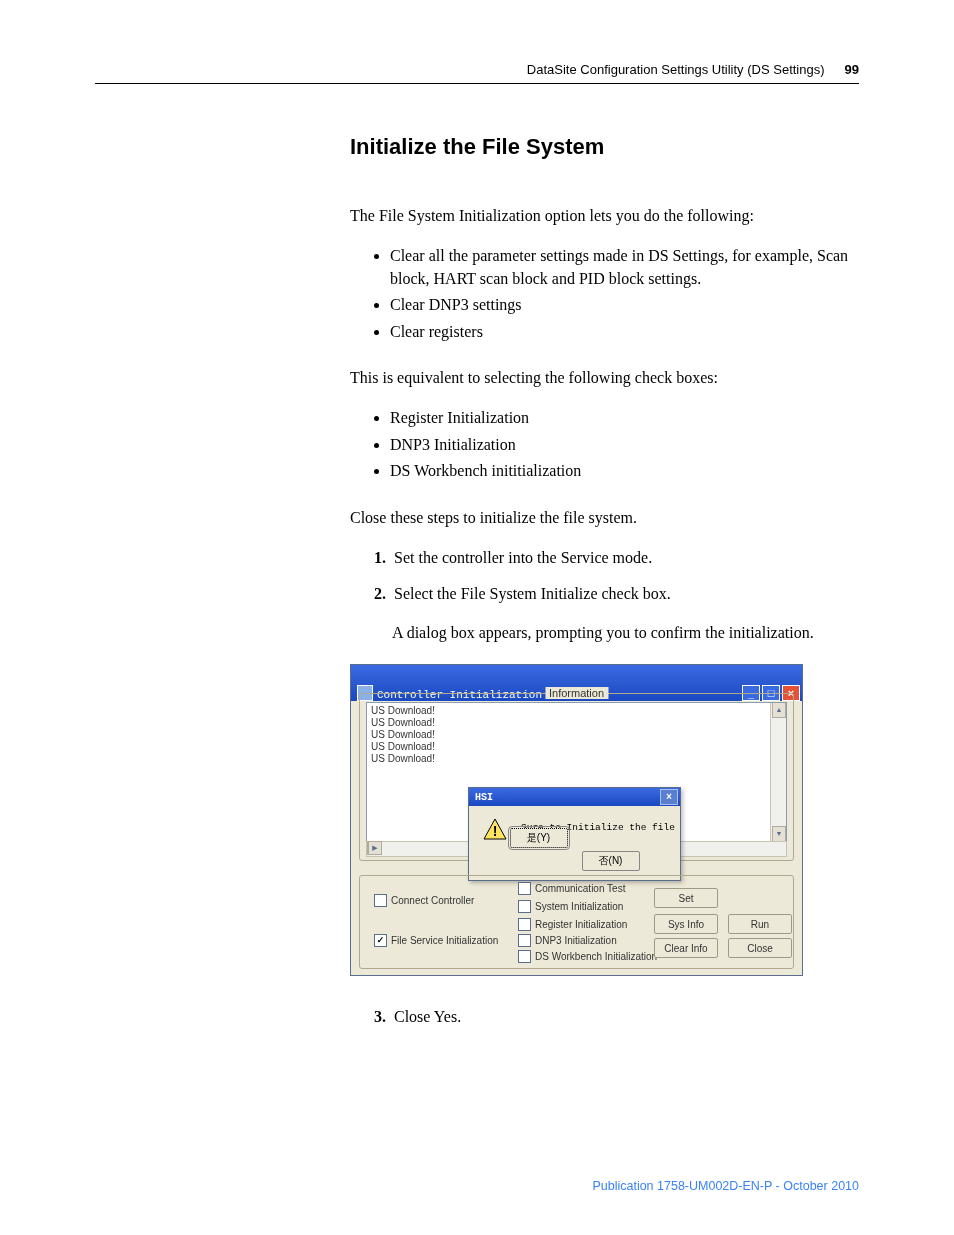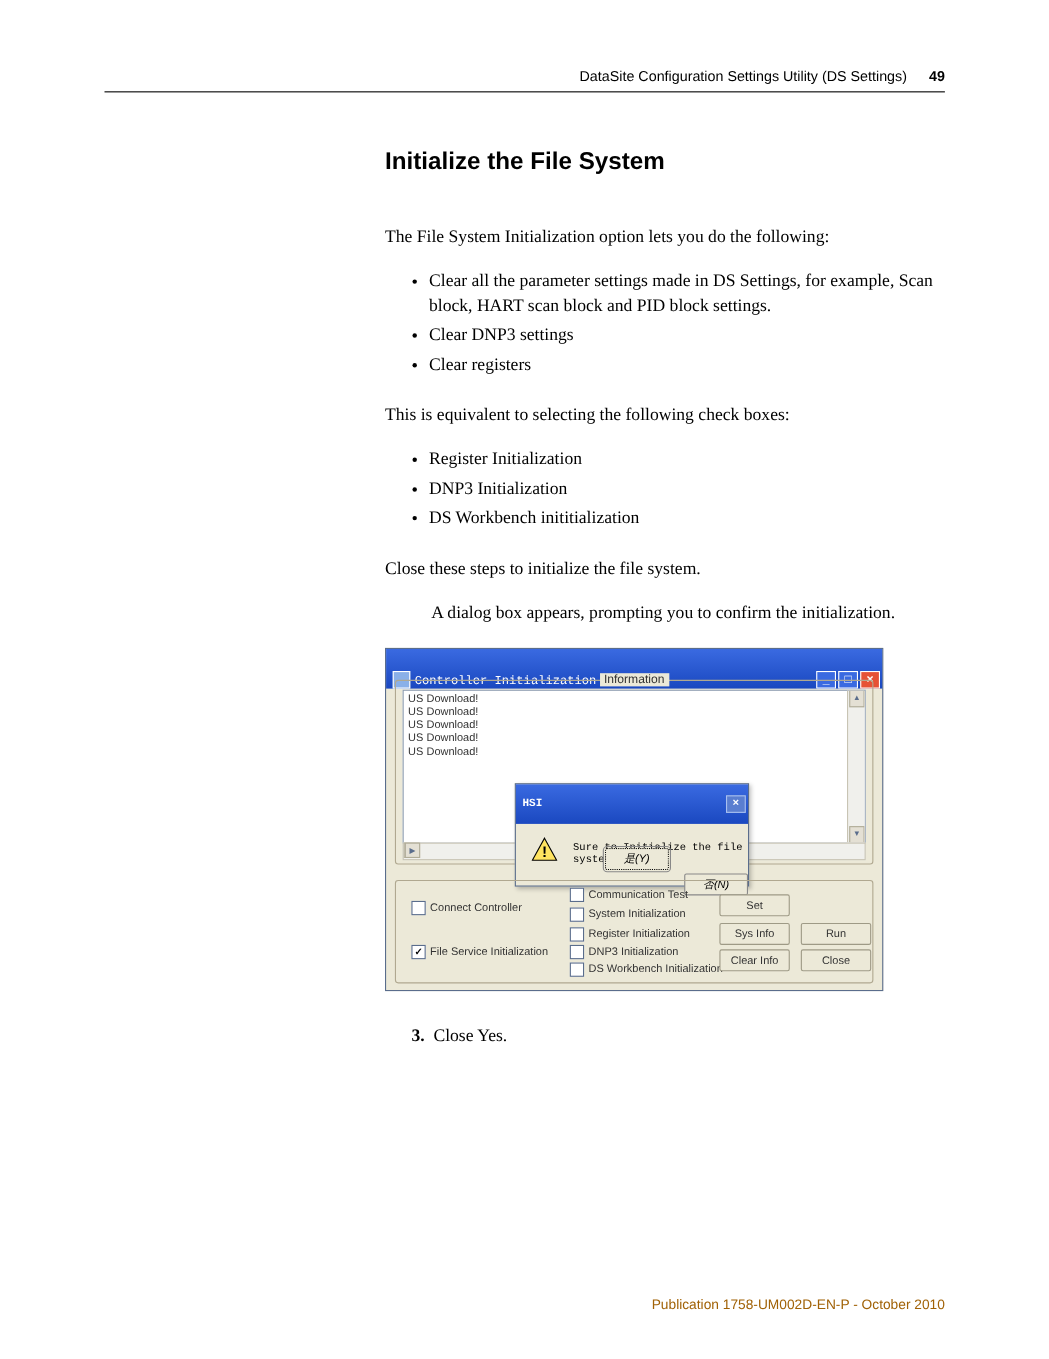--- a/index.html
+++ b/index.html
@@ -27,62 +27,66 @@
   .tbtn.min,.tbtn.max{background:#3a6ae1;border:1px solid #fff;color:#fff;}
   .tbtn.close{background:#e65236;border:1px solid #fff;color:#fff;}
   .frame{position:absolute;border:1px solid #b0a890;border-radius:3px;}
   .frame .legend{position:absolute;top:-7px;left:50%;transform:translateX(-50%);background:#ece9d8;padding:0 4px;font-size:11px;color:#333;}
   .info{left:8px;top:28px;right:8px;height:166px;}
   .textarea{position:absolute;left:6px;top:8px;right:6px;bottom:18px;background:#fff;border:1px solid #8c9cb0;padding:2px 4px;font-size:10px;line-height:12px;overflow:hidden;color:#333;}
   .vsb{position:absolute;right:-1px;top:-1px;bottom:-1px;width:16px;background:#f0f0ec;border-left:1px solid #c8c4b4;}
   .sbtn{position:absolute;left:1px;right:1px;height:14px;background:#e4e0d4;border:1px solid #b0ac98;display:flex;align-items:center;justify-content:center;font-size:7px;color:#5a6d8c;}
   .hsb{position:absolute;left:6px;right:6px;bottom:3px;height:14px;background:#f0f0ec;border:1px solid #c8c4b4;}
   .popup{position:absolute;left:117px;top:122px;width:211px;height:92px;background:#ece9d8;border:1px solid #5a6d8c;box-shadow:2px 2px 4px rgba(0,0,0,0.25);}
-  .popup .pt{height:36px;background:linear-gradient(#3a6ae1,#1a48c0);color:#fff;display:flex;align-items:center;padding:0 2px 0 6px;font-weight:bold;font-size:10px;font-family:"Courier New",monospace;}
+  .popup .pt{height:18px;background:linear-gradient(#3a6ae1,#1a48c0);color:#fff;display:flex;align-items:center;padding:0 2px 0 6px;font-weight:bold;font-size:10px;font-family:"Courier New",monospace;}
   .popup .pt .spc{flex:1;}
   .popup .pbtn{width:16px;height:14px;background:#5a7ed0;border:1px solid #a8c0f0;color:#fff;display:flex;align-items:center;justify-content:center;font-size:10px;}
   .popup .body{position:relative;height:calc(100% - 18px);}
   .warn{position:absolute;left:14px;top:12px;width:24px;height:22px;}
   .warn svg{display:block;}
   .msg{position:absolute;left:52px;top:16px;font-size:9.5px;font-family:"Courier New",monospace;}
-  .dlgbtns{position:absolute;left:0;right:0;bottom:9px;display:flex;justify-content:flex-end;gap:14px;font-style:italic;}
+  .dlgbtns{position:absolute;left:0;right:0;bottom:9px;display:flex;justify-content:center;gap:14px;}
   .dlgbtn{min-width:56px;height:18px;background:#ece9d8;font-size:10px;display:flex;align-items:center;justify-content:center;border-radius:2px;}
   .dlgbtn.yes{border:1px dotted #000;outline:1px solid #888;outline-offset:1px;}
   .dlgbtn.no{border:1px solid #888;margin-top:23px;}
   .lowframe{left:8px;right:8px;bottom:6px;height:92px;}
   .cb{position:absolute;display:flex;align-items:center;gap:4px;font-size:10px;color:#333;}
   .box{width:11px;height:11px;background:#fff;border:1px solid #5a6d8c;display:flex;align-items:center;justify-content:center;font-size:9px;line-height:1;color:#000;font-weight:bold;}
   .act{position:absolute;width:62px;height:18px;background:#ece9d8;border:1px solid #9e9a86;border-radius:2px;display:flex;align-items:center;justify-content:center;font-size:10px;color:#333;}
-  .footer{position:absolute;bottom:42px;right:95px;font-family:Arial,Helvetica,sans-serif;font-size:12.5px;color:#a16207;}
+  .footer{position:absolute;bottom:42px;right:95px;font-family:Arial,Helvetica,sans-serif;font-size:12.5px;color:#3b82f6;}
 </style>
 </head>
 <body>
 
 <div class="page">
   <div class="hdr">
     <span class="sec">DataSite Configuration Settings Utility (DS Settings)</span>
-    <span class="pg">49</span>
+    <span class="pg">99</span>
   </div>
   <hr class="rule">
 
   <div class="content">
     <h2>Initialize the File System</h2>
     <p>The File System Initialization option lets you do the following:</p>
     <ul>
       <li>Clear all the parameter settings made in DS Settings, for example, Scan block, HART scan block and PID block settings.</li>
       <li>Clear DNP3 settings</li>
       <li>Clear registers</li>
     </ul>
     <p>This is equivalent to selecting the following check boxes:</p>
     <ul>
       <li>Register Initialization</li>
       <li>DNP3 Initialization</li>
       <li>DS Workbench inititialization</li>
     </ul>
     <p>Close these steps to initialize the file system.</p>
+    <ol>
+      <li>Set the controller into the Service mode.</li>
+      <li>Select the File System Initialize check box.</li>
+    </ol>
     <p class="sub">A dialog box appears, prompting you to confirm the initialization.</p>
 
     <div class="shot">
       <div class="titlebar">
         <span class="ticon"></span>
         <span class="ttext">Controller Initialization</span>
         <div class="tbtns">
           <span class="tbtn min">_</span>
           <span class="tbtn max">□</span>
           <span class="tbtn close">×</span>

